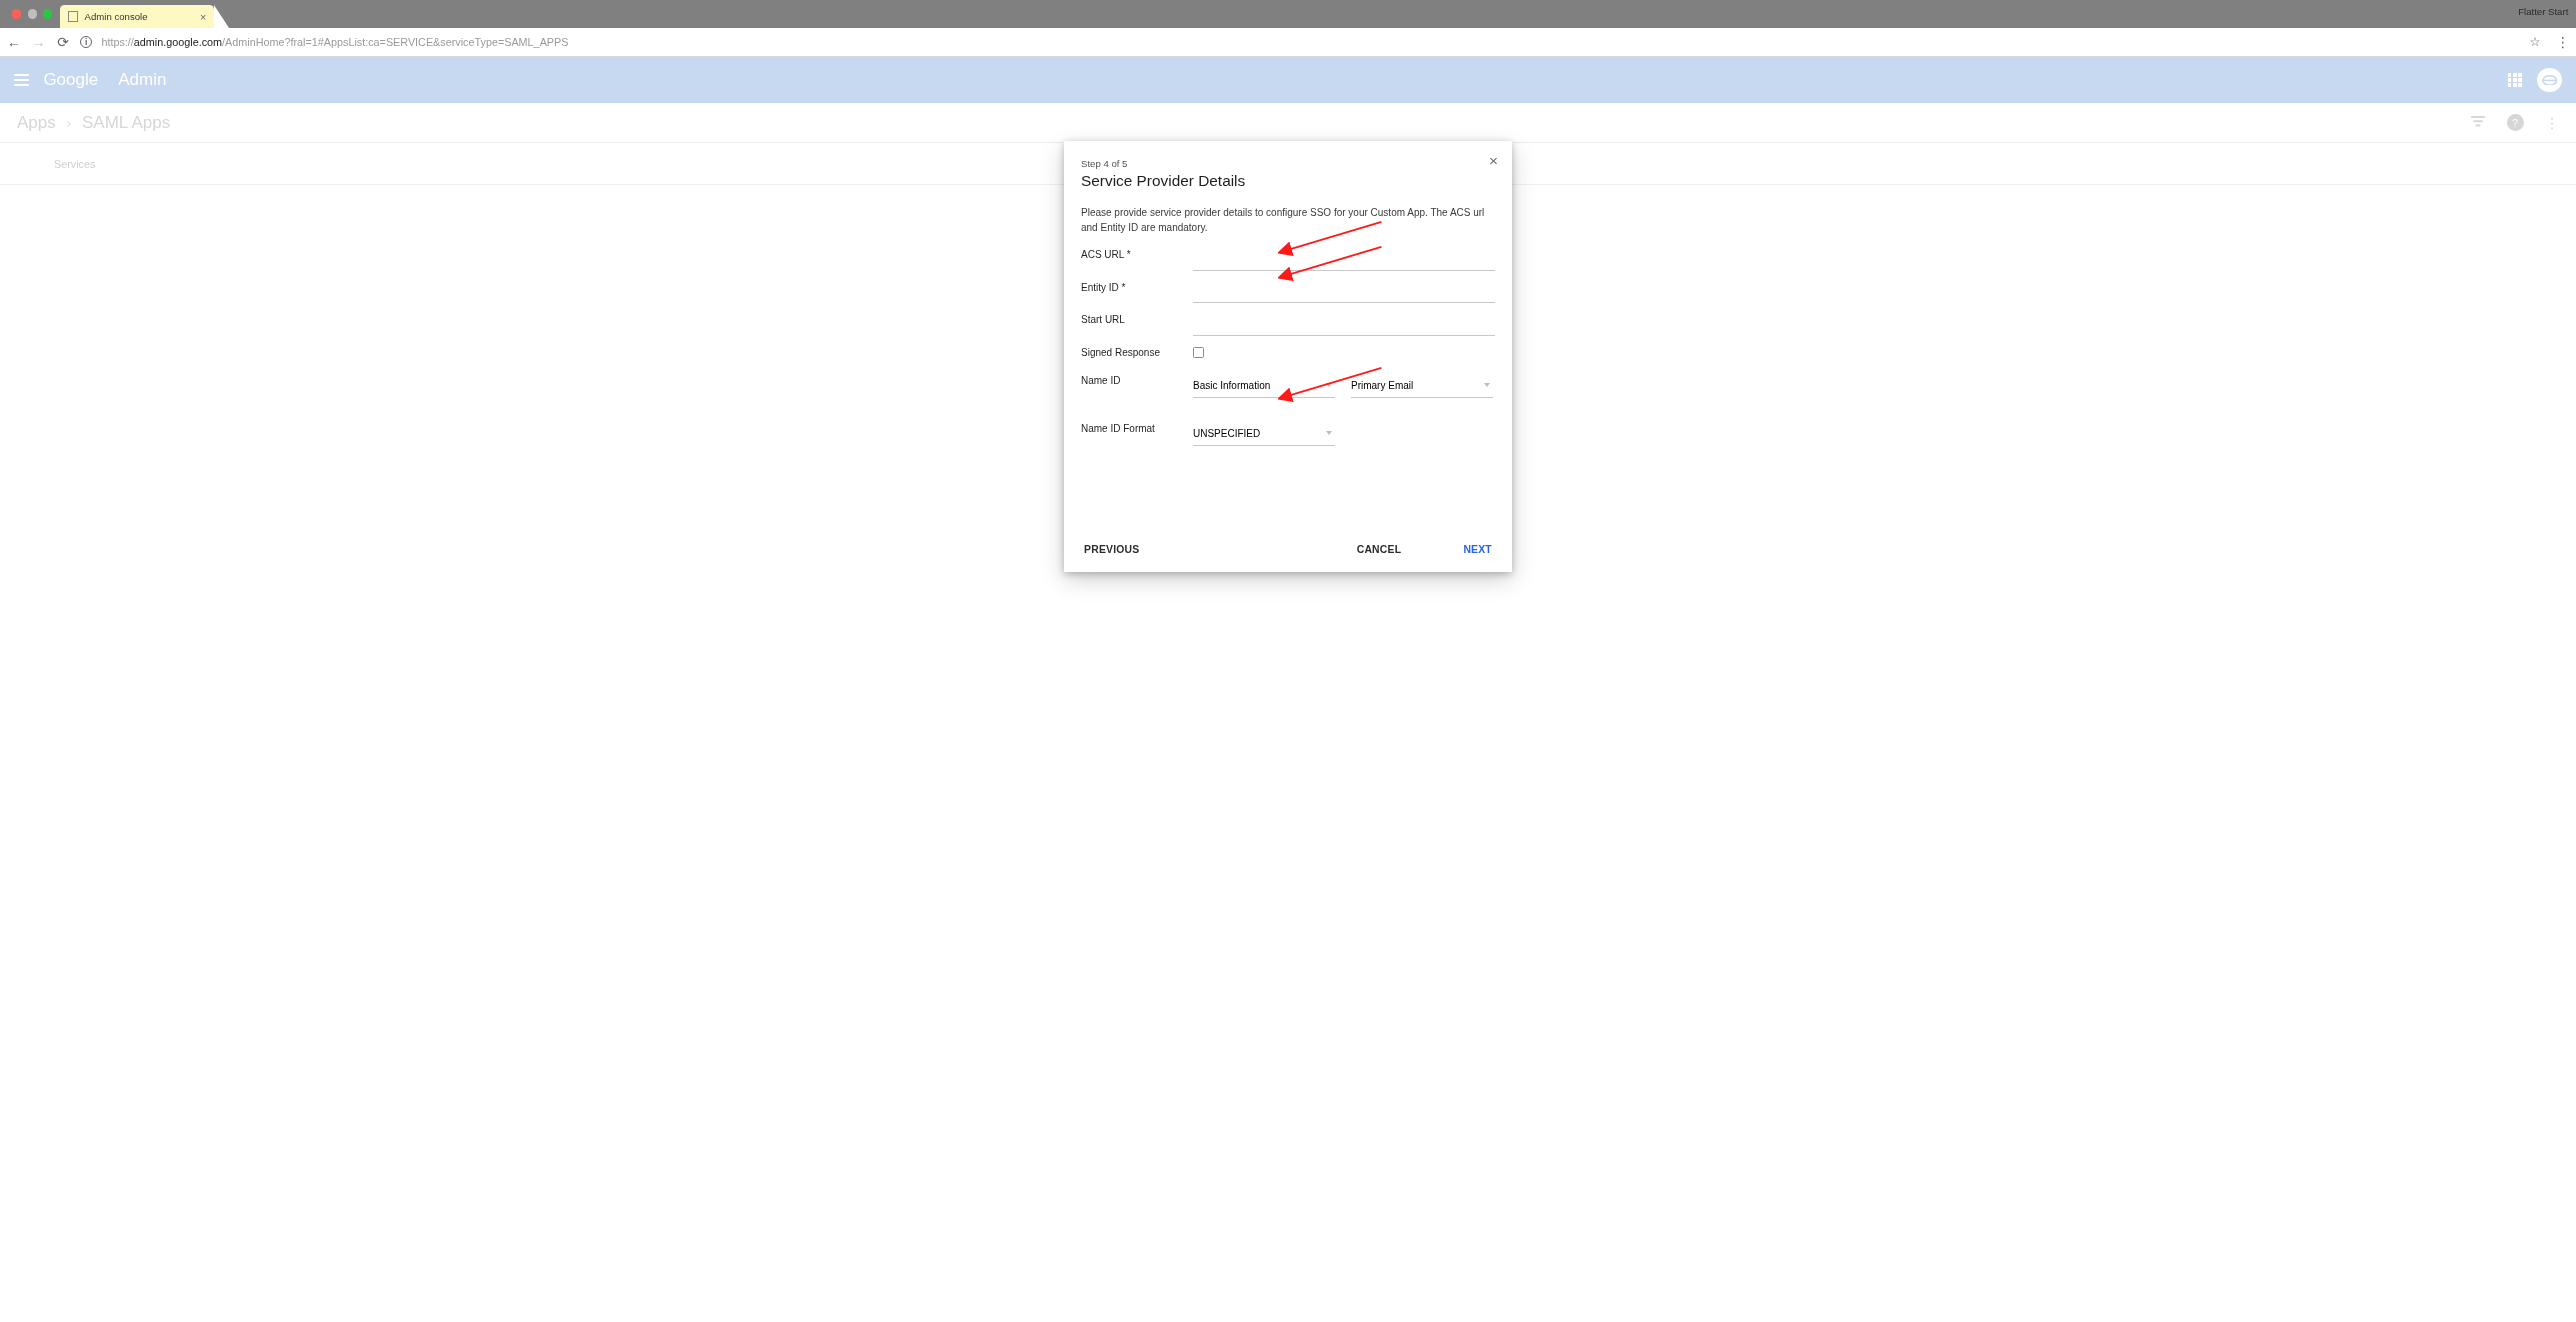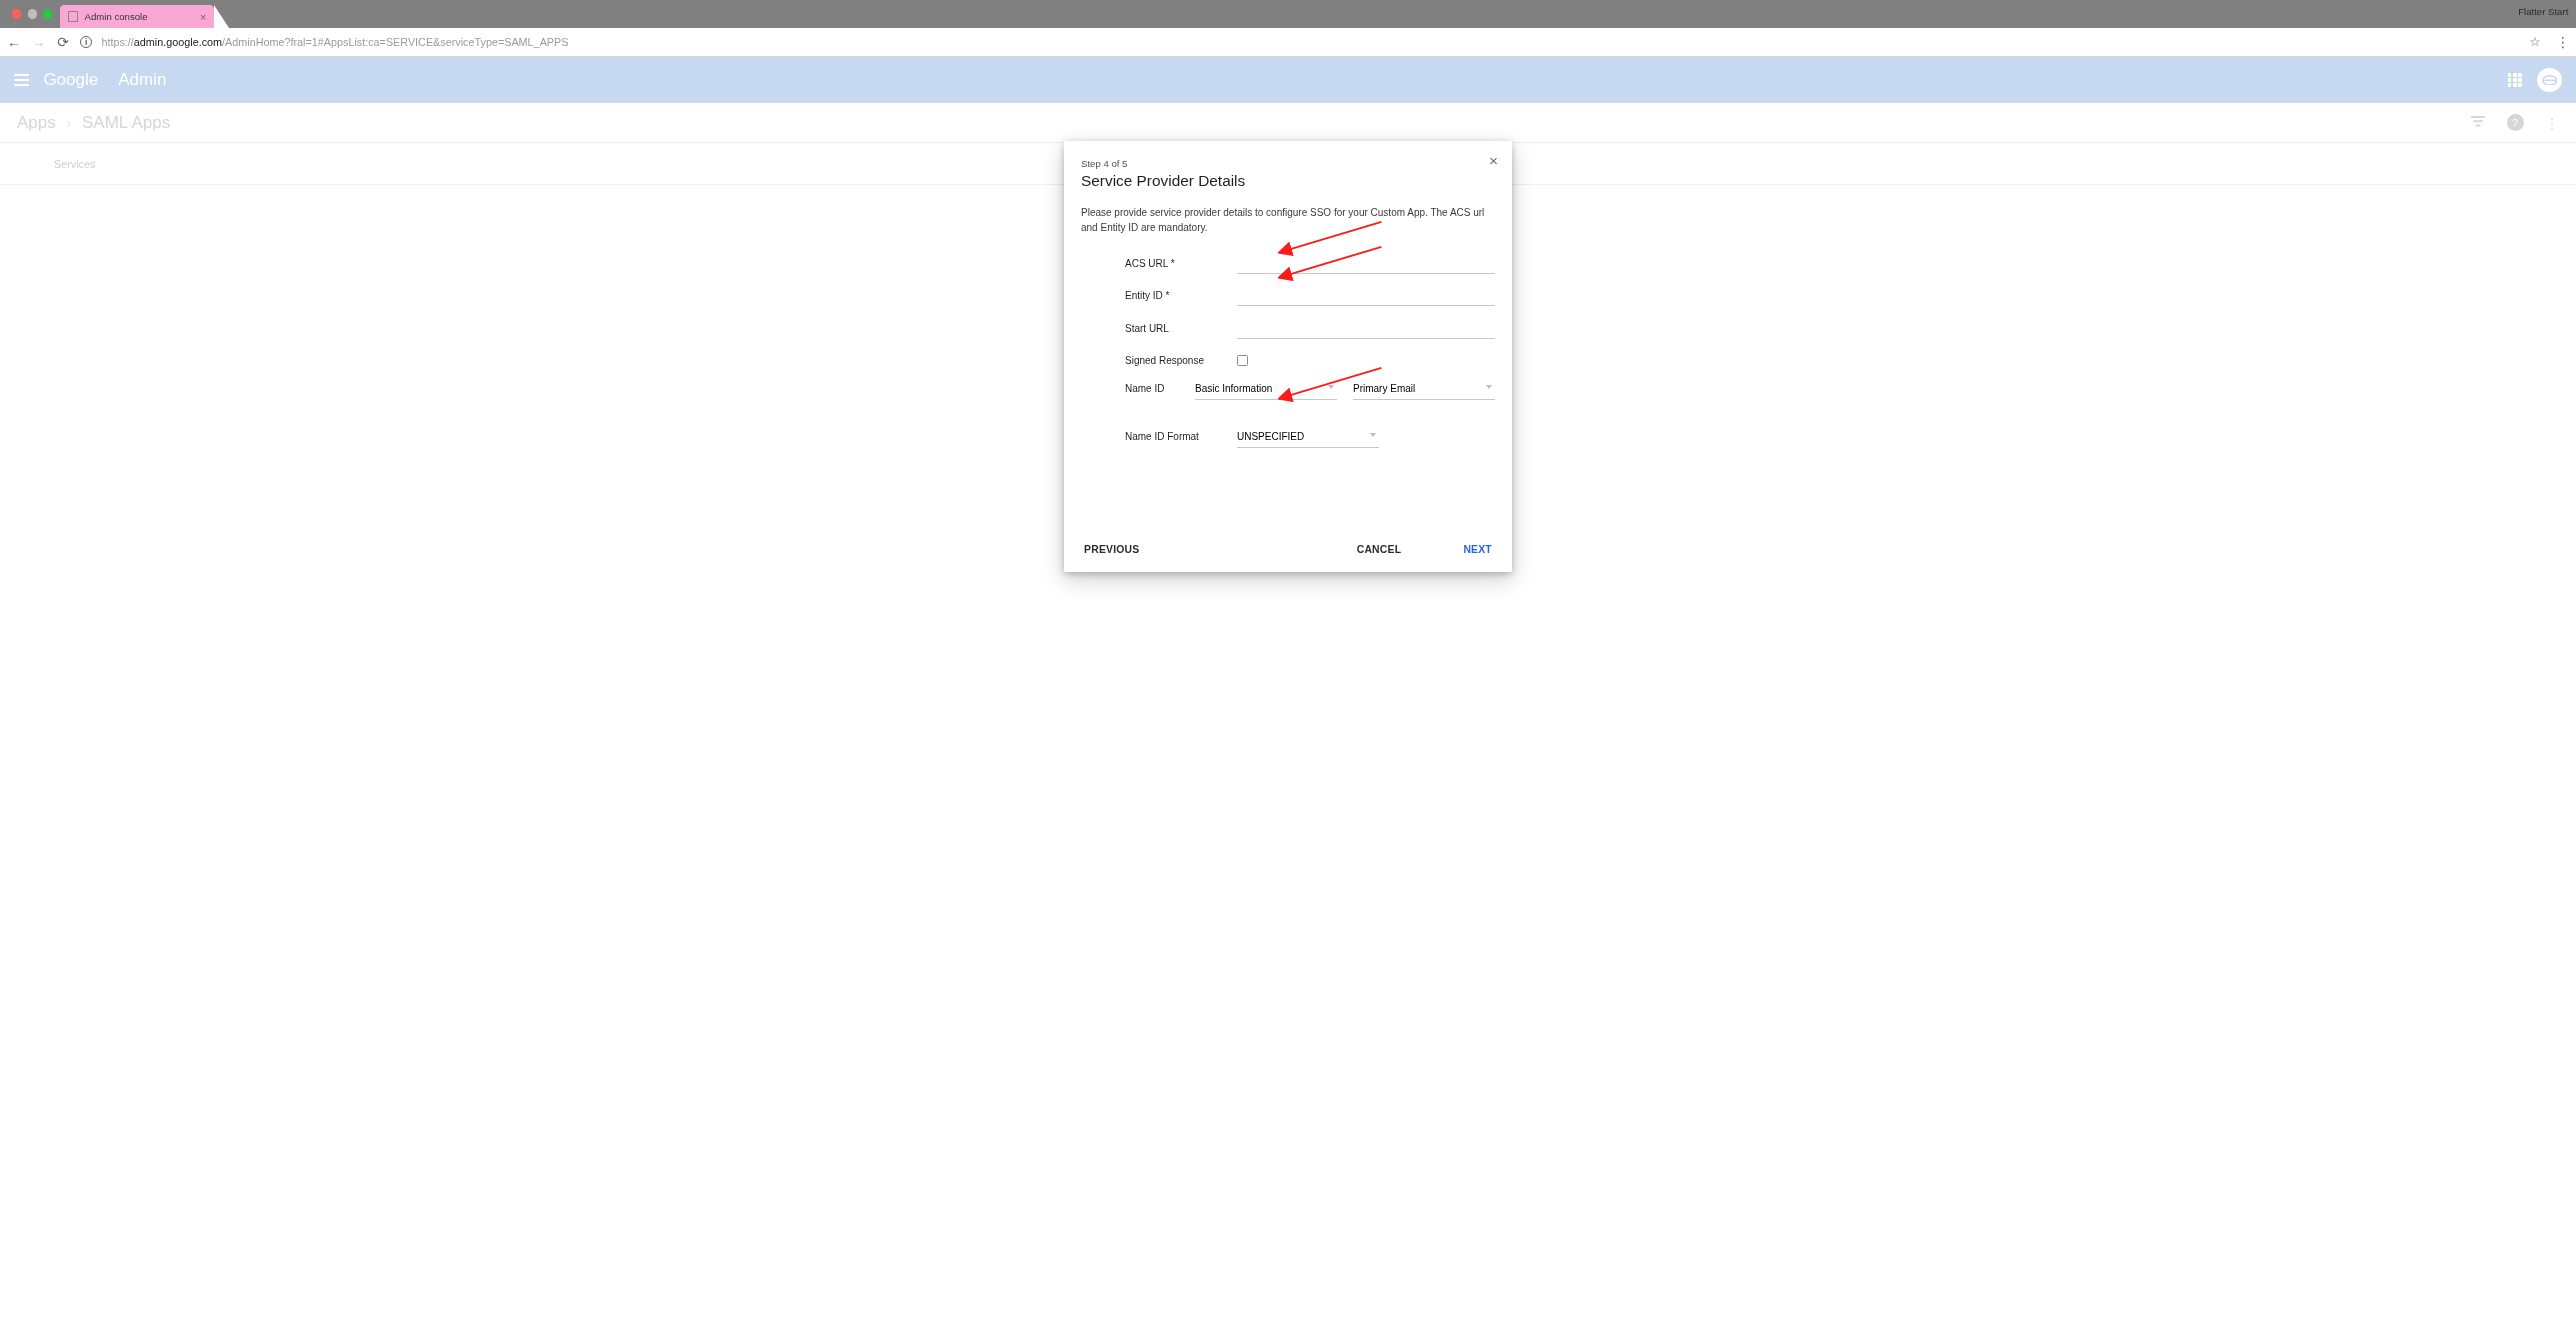--- a/index.html
+++ b/index.html
@@ -6,21 +6,21 @@
   html, body { width: 100%; height: 100%; font-family: Arial, Helvetica, sans-serif; background: #fff; }
 
   
   .chrome { width: 100%; }
   .tabstrip { height: 28px; background: #808080; display: flex; align-items: flex-end; padding-left: 4.6px; position: relative; }
   .win-controls { display: flex; gap: 6.2px; align-items: center; padding: 0 7.7px; height: 100%; }
   .wc { width: 9.2px; height: 9.2px; border-radius: 50%; }
   .wc.red { background: #ff5f57; }
   .wc.yellow { background: #bfbfbf; }
   .wc.green { background: #28c840; }
-  .tab { background: #f9a8d4; height: 23px; min-width: 154px; border-top-left-radius: 4.6px; border-top-right-radius: 4.6px; display: flex; align-items: center; padding: 0 7.7px; font-size: 9.6px; color: #333; position: relative; }
+  .tab { background: #fef9c3; height: 23px; min-width: 154px; border-top-left-radius: 4.6px; border-top-right-radius: 4.6px; display: flex; align-items: center; padding: 0 7.7px; font-size: 9.6px; color: #333; position: relative; }
   .tab .favicon { width: 10.8px; height: 10.8px; border: 0.8px solid #888; margin-right: 6.2px; }
   .tab .closex { margin-left: auto; color: #666; font-size: 10.8px; }
   .tabtail { width:0; height:0; border-bottom: 23px solid #fff; border-right: 15.4px solid transparent; }
   .menubar-label { position:absolute; right:7.7px; top:6.2px; font-size:9.6px; color:#2b2b2b; }
 
   .addrbar { height: 29px; background: #fff; border-bottom: 0.8px solid #d9d9d9; display: flex; align-items: center; padding: 0 6.2px; gap: 9.2px; }
   .navbtn { color: #5f6368; font-size: 14px; width: 15.4px; text-align: center; }
   .navbtn.disabled { color: #bfbfbf; }
   .info-icon { width:12.3px; height:12.3px; border:1.2px solid #5f6368; border-radius:50%; display:flex; align-items:center; justify-content:center; font-size:8.5px; font-weight:bold; color:#5f6368; }
   .urlbox { flex:1; font-size:10.8px; color:#9a9a9a; }
@@ -59,21 +59,21 @@
 
   
   .overlay { position: fixed; left:0; top:0; right:0; bottom:0; display:flex; justify-content:center; align-items:flex-start; pointer-events:none; }
   .modal { margin-top: 141px; width: 448px; height: 431px; background:#fff; box-shadow: 0 1.5px 7.7px rgba(0,0,0,0.25), 0 7.7px 23px rgba(0,0,0,0.18); pointer-events:auto; display:flex; flex-direction:column; padding: 17px 17px 12.3px 17px; position:relative; }
   .modal .step { font-size:9.6px; color:#505050; }
   .modal h2 { font-size:15.4px; font-weight:500; color:#1f1f1f; margin-top:3.1px; }
   .modal .close { position:absolute; top:10.8px; right:14px; color:#6b6b6b; font-size:15.4px; cursor:pointer; }
   .modal .desc { font-size:10px; color:#3a3a3a; margin-top: 16px; line-height:1.45; }
 
   .form { margin-top: 14px; }
-  .row { display:flex; align-items:center; min-height: 28px; margin-left: 44px; }
+  .row { display:flex; align-items:flex-start; min-height: 28px; }
   .row label { width: 112px; font-size:10px; color:#1f1f1f; }
   .field { flex:1; height:21.5px; border:none; border-bottom:0.8px solid #c8c8c8; background:transparent; font-size:10px; outline:none; }
   .gap-row { height: 4.6px; }
 
   .checkbox { width:10.8px; height:10.8px; border:1.2px solid #8a8a8a; border-radius:1.5px; margin-left:0; }
 
   .selectwrap { flex:1; display:flex; gap: 16px; }
   .select { position:relative; height:23px; border-bottom:0.8px solid #c8c8c8; display:flex; align-items:center; font-size:10px; padding-right:18.5px; }
   .select.sm { width: 142px; }
   .select .caret { position:absolute; right:3.1px; top:7.7px; width:0; height:0; border-left:3.8px solid transparent; border-right:3.8px solid transparent; border-top:4.6px solid #bdbdbd; }

